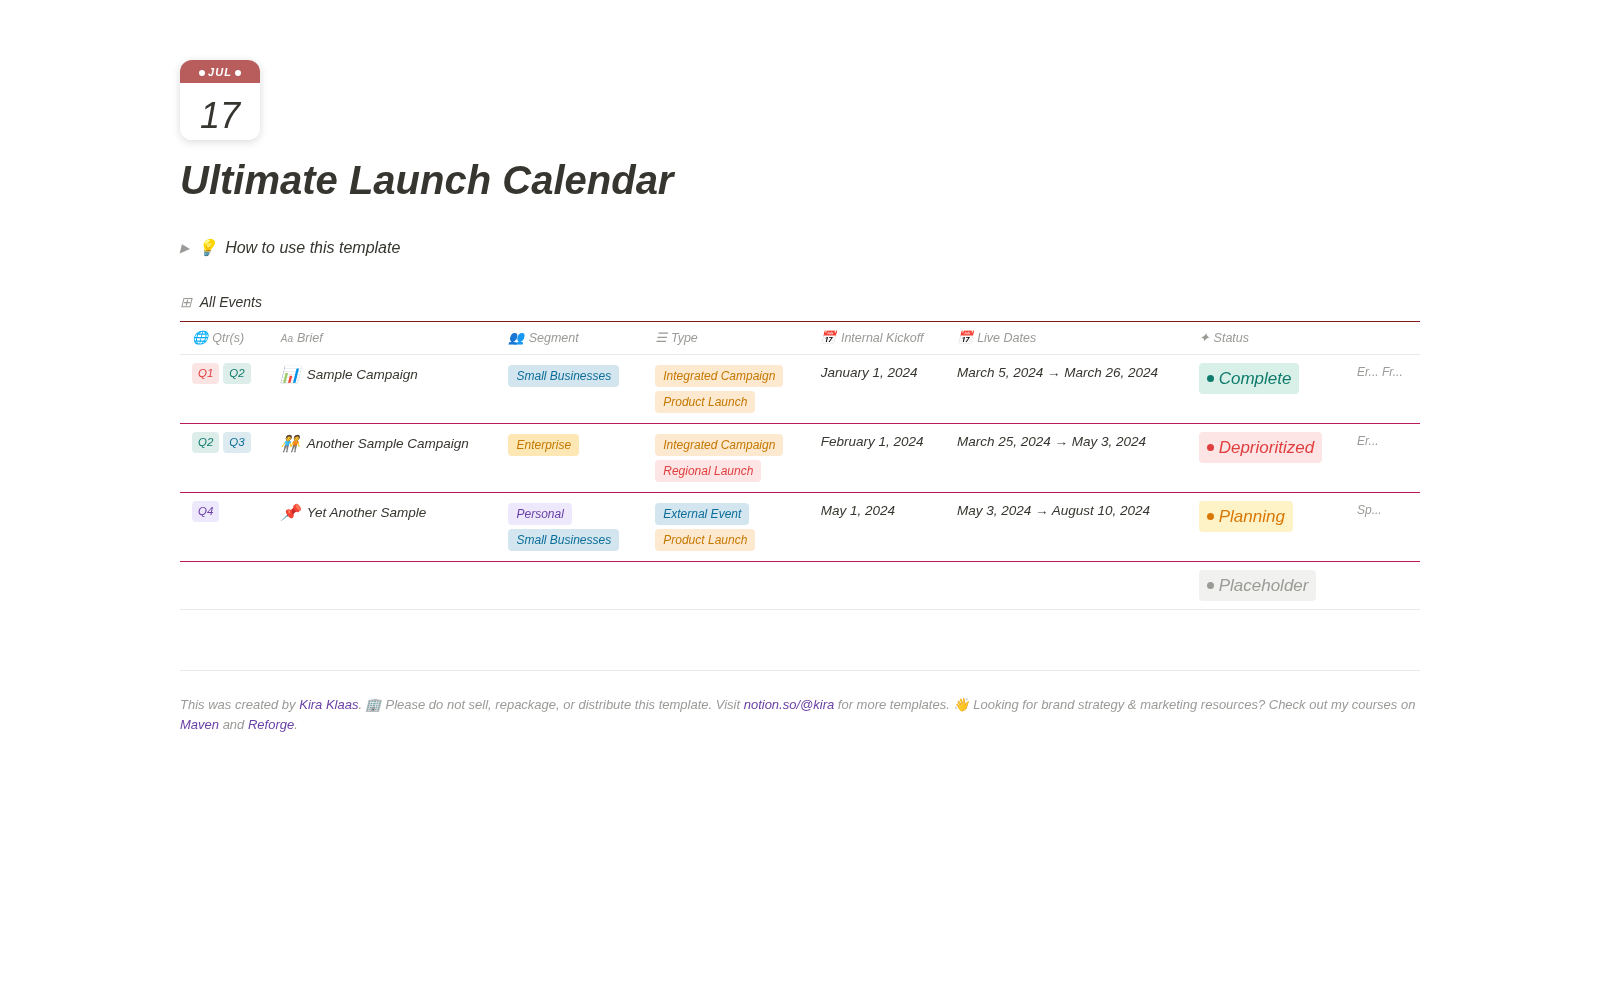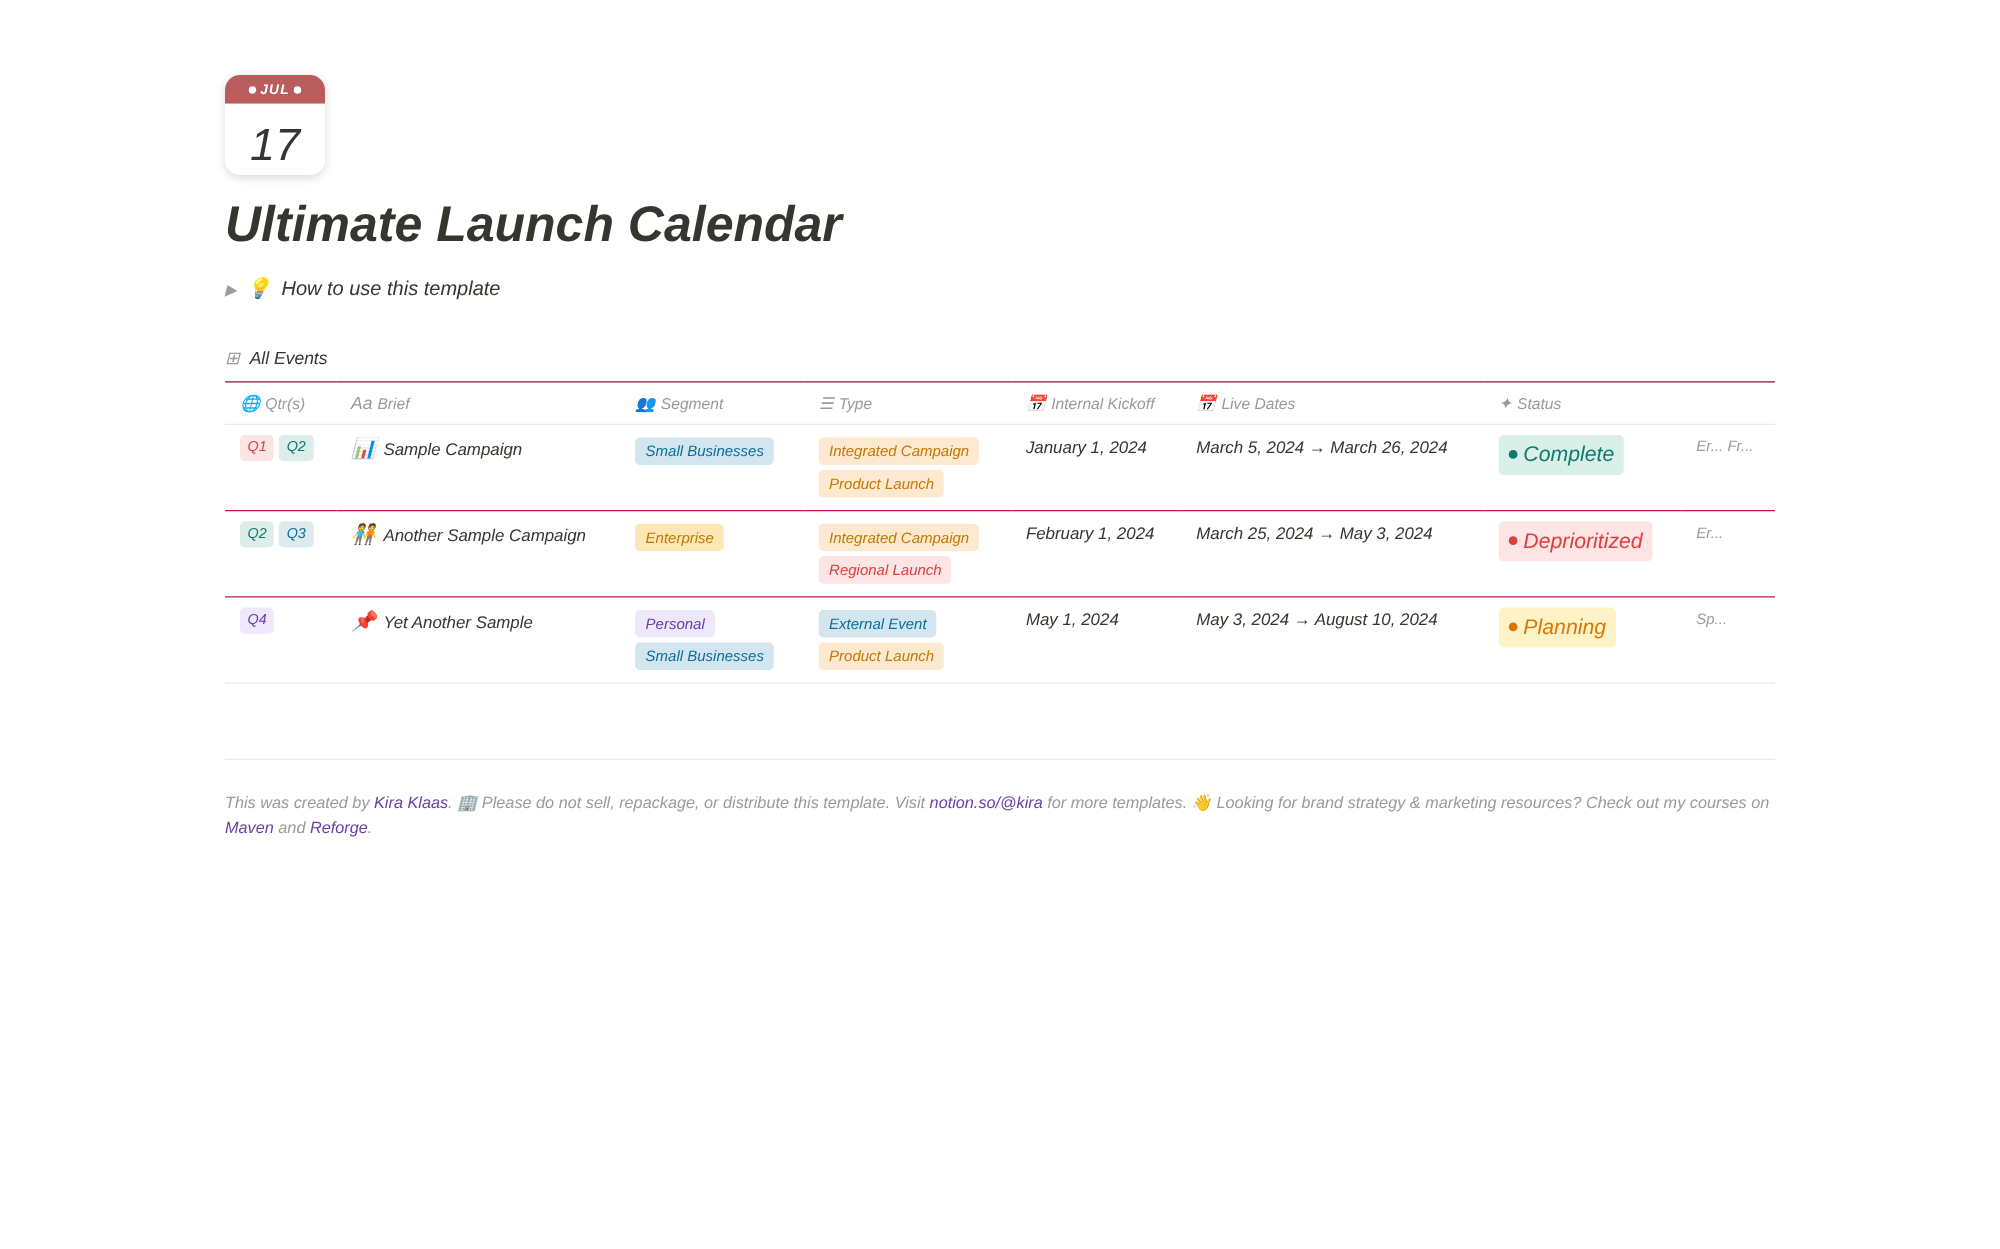--- a/index.html
+++ b/index.html
@@ -60,21 +60,21 @@
       font-weight: 300;
       color: #37352f;
       padding: 6px 0;
     }
 
     
     .page-title {
       font-size: 40px;
       font-weight: 700;
       color: #37352f;
-      margin-bottom: 16px;
+      margin-bottom: 32px;
       line-height: 1.2;
     }
 
     
     .bonus-banner {
       background: #fef9e7;
       border-radius: 6px;
       padding: 12px 16px;
       margin-bottom: 24px;
       font-size: 14px;
@@ -247,21 +247,21 @@
   <div>
     <div class="table-header">
       <span class="table-header-icon">⊞</span>
       <span>All Events</span>
     </div>
 
     <table class="db-table">
       <thead>
         <tr>
           <th><span class="th-icon">🌐</span>Qtr(s)</th>
-          <th><span class="th-icon" style="font-weight:400;font-size:14px;">Aa</span>Brief</th>
+          <th><span class="th-icon" style="font-weight:400;font-size:10px;">Aa</span>Brief</th>
           <th><span class="th-icon">👥</span>Segment</th>
           <th><span class="th-icon">☰</span>Type</th>
           <th><span class="th-icon">📅</span>Internal Kickoff</th>
           <th><span class="th-icon">📅</span>Live Dates</th>
           <th><span class="th-icon">✦</span>Status</th>
           <th></th>
         </tr>
       </thead>
       <tbody>
 
@@ -363,20 +363,35 @@
           <td>May 3, 2024 → August 10, 2024</td>
           <td>
             <span class="status-badge status-planning">
               <span class="status-dot"></span>
               <span>Planning</span>
             </span>
           </td>
           <td class="overflow-cell">Sp...</td>
         </tr>
 
+        <tr class="empty-row">
+          <td></td>
+          <td></td>
+          <td></td>
+          <td></td>
+          <td></td>
+          <td></td>
+          <td>
+            <span class="status-badge status-placeholder">
+              <span class="status-dot"></span>
+              <span>Placeholder</span>
+            </span>
+          </td>
+          <td></td>
+        </tr>
       </tbody>
     </table>
   </div>
 
   <div class="footer">
     <p>
       This was created by <a href="#">Kira Klaas</a>. 🏢 Please do not sell, repackage, or distribute this template. Visit <a href="#">notion.so/@kira</a> for more templates. 👋 Looking for brand strategy &amp; marketing resources? Check out my courses on <a href="#">Maven</a> and <a href="#">Reforge</a>.
     </p>
   </div>
 

